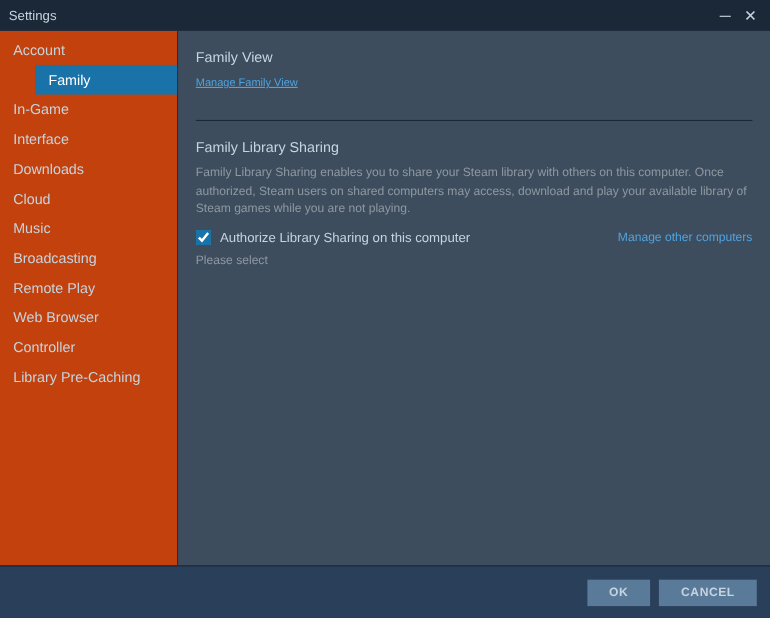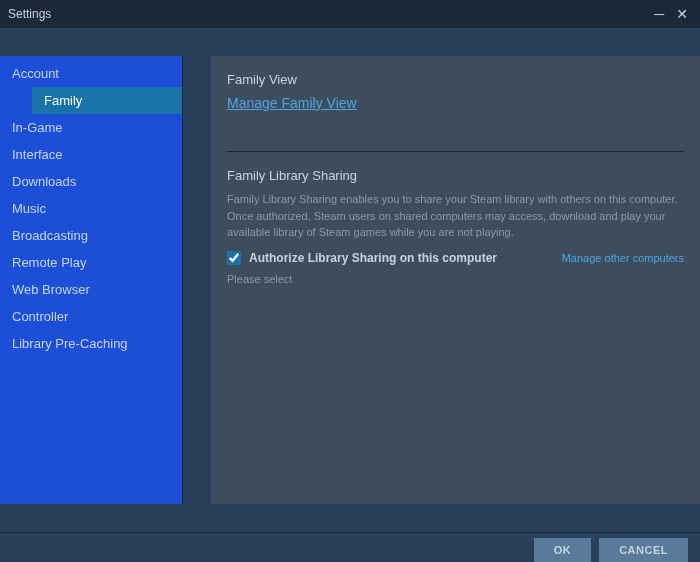--- a/index.html
+++ b/index.html
@@ -1,15 +1,15 @@
 <!DOCTYPE html>
 <html><head>
   <meta charset="utf-8">
   <style>
-    * { margin: 0; padding: 0; box-sizing: border-box; gap: 28px; }
+    * { margin: 0; padding: 0; box-sizing: border-box; }
     body {
       width: 700px;
       height: 562px;
       background: #1b2838;
       font-family: Arial, sans-serif;
       font-size: 12px;
       color: #c6d4df;
       overflow: hidden;
     }
 
@@ -51,22 +51,22 @@
       line-height: 1;
     }
 
     .content-area {
       display: flex;
       flex: 1;
       overflow: hidden;
     }
 
     .sidebar {
-      width: 183px;
-      background: #1d4ed8;
+      width: 162px;
+      background: #c2410c;
       flex-shrink: 0;
       padding-top: 4px;
       border-right: 1px solid #1b2838;
     }
 
     .sidebar-item {
       padding: 6px 12px;
       cursor: pointer;
       color: #c6d4df;
       font-size: 13px;
@@ -98,25 +98,25 @@
 
     .section-desc {
       color: #8f98a0;
       font-size: 11px;
       line-height: 1.5;
       margin-bottom: 10px;
     }
 
     .section-link {
       color: #4fa3e0;
-      font-size: 14px;
+      font-size: 10px;
       text-decoration: underline;
       cursor: pointer;
       display: inline-block;
-      margin-bottom: 20px;
+      margin-bottom: 8px;
     }
 
     .divider {
       border: none;
       border-top: 1px solid #1b2838;
       margin: 16px 0;
     }
 
     .checkbox-row {
       display: flex;
@@ -128,41 +128,41 @@
     .checkbox-row input[type="checkbox"] {
       width: 14px;
       height: 14px;
       cursor: pointer;
       accent-color: #1a73a8;
     }
 
     .checkbox-label {
       font-size: 12px;
       color: #c6d4df;
-      font-weight: bold;
+      font-weight: normal;
     }
 
     .manage-link {
       margin-left: auto;
       color: #4fa3e0;
       font-size: 11px;
       cursor: pointer;
     }
 
     .please-select {
       color: #8f98a0;
       font-size: 11px;
       margin-top: 4px;
     }
 
     .footer {
-      height: 30px;
+      height: 48px;
       background: #2a3f5a;
       display: flex;
-      align-items: flex-end;
+      align-items: center;
       justify-content: flex-end;
       padding: 0 12px;
       gap: 8px;
       border-top: 1px solid #1b2838;
       flex-shrink: 0;
     }
 
     .footer-btn {
       padding: 6px 20px;
       font-size: 11px;
@@ -205,20 +205,23 @@
         <span>Family</span>
       </div>
       <div class="sidebar-item">
         <span>In-Game</span>
       </div>
       <div class="sidebar-item">
         <span>Interface</span>
       </div>
       <div class="sidebar-item">
         <span>Downloads</span>
+      </div>
+      <div class="sidebar-item">
+        <span>Cloud</span>
       </div>
       <div class="sidebar-item">
         <span>Music</span>
       </div>
       <div class="sidebar-item">
         <span>Broadcasting</span>
       </div>
       <div class="sidebar-item">
         <span>Remote Play</span>
       </div>

